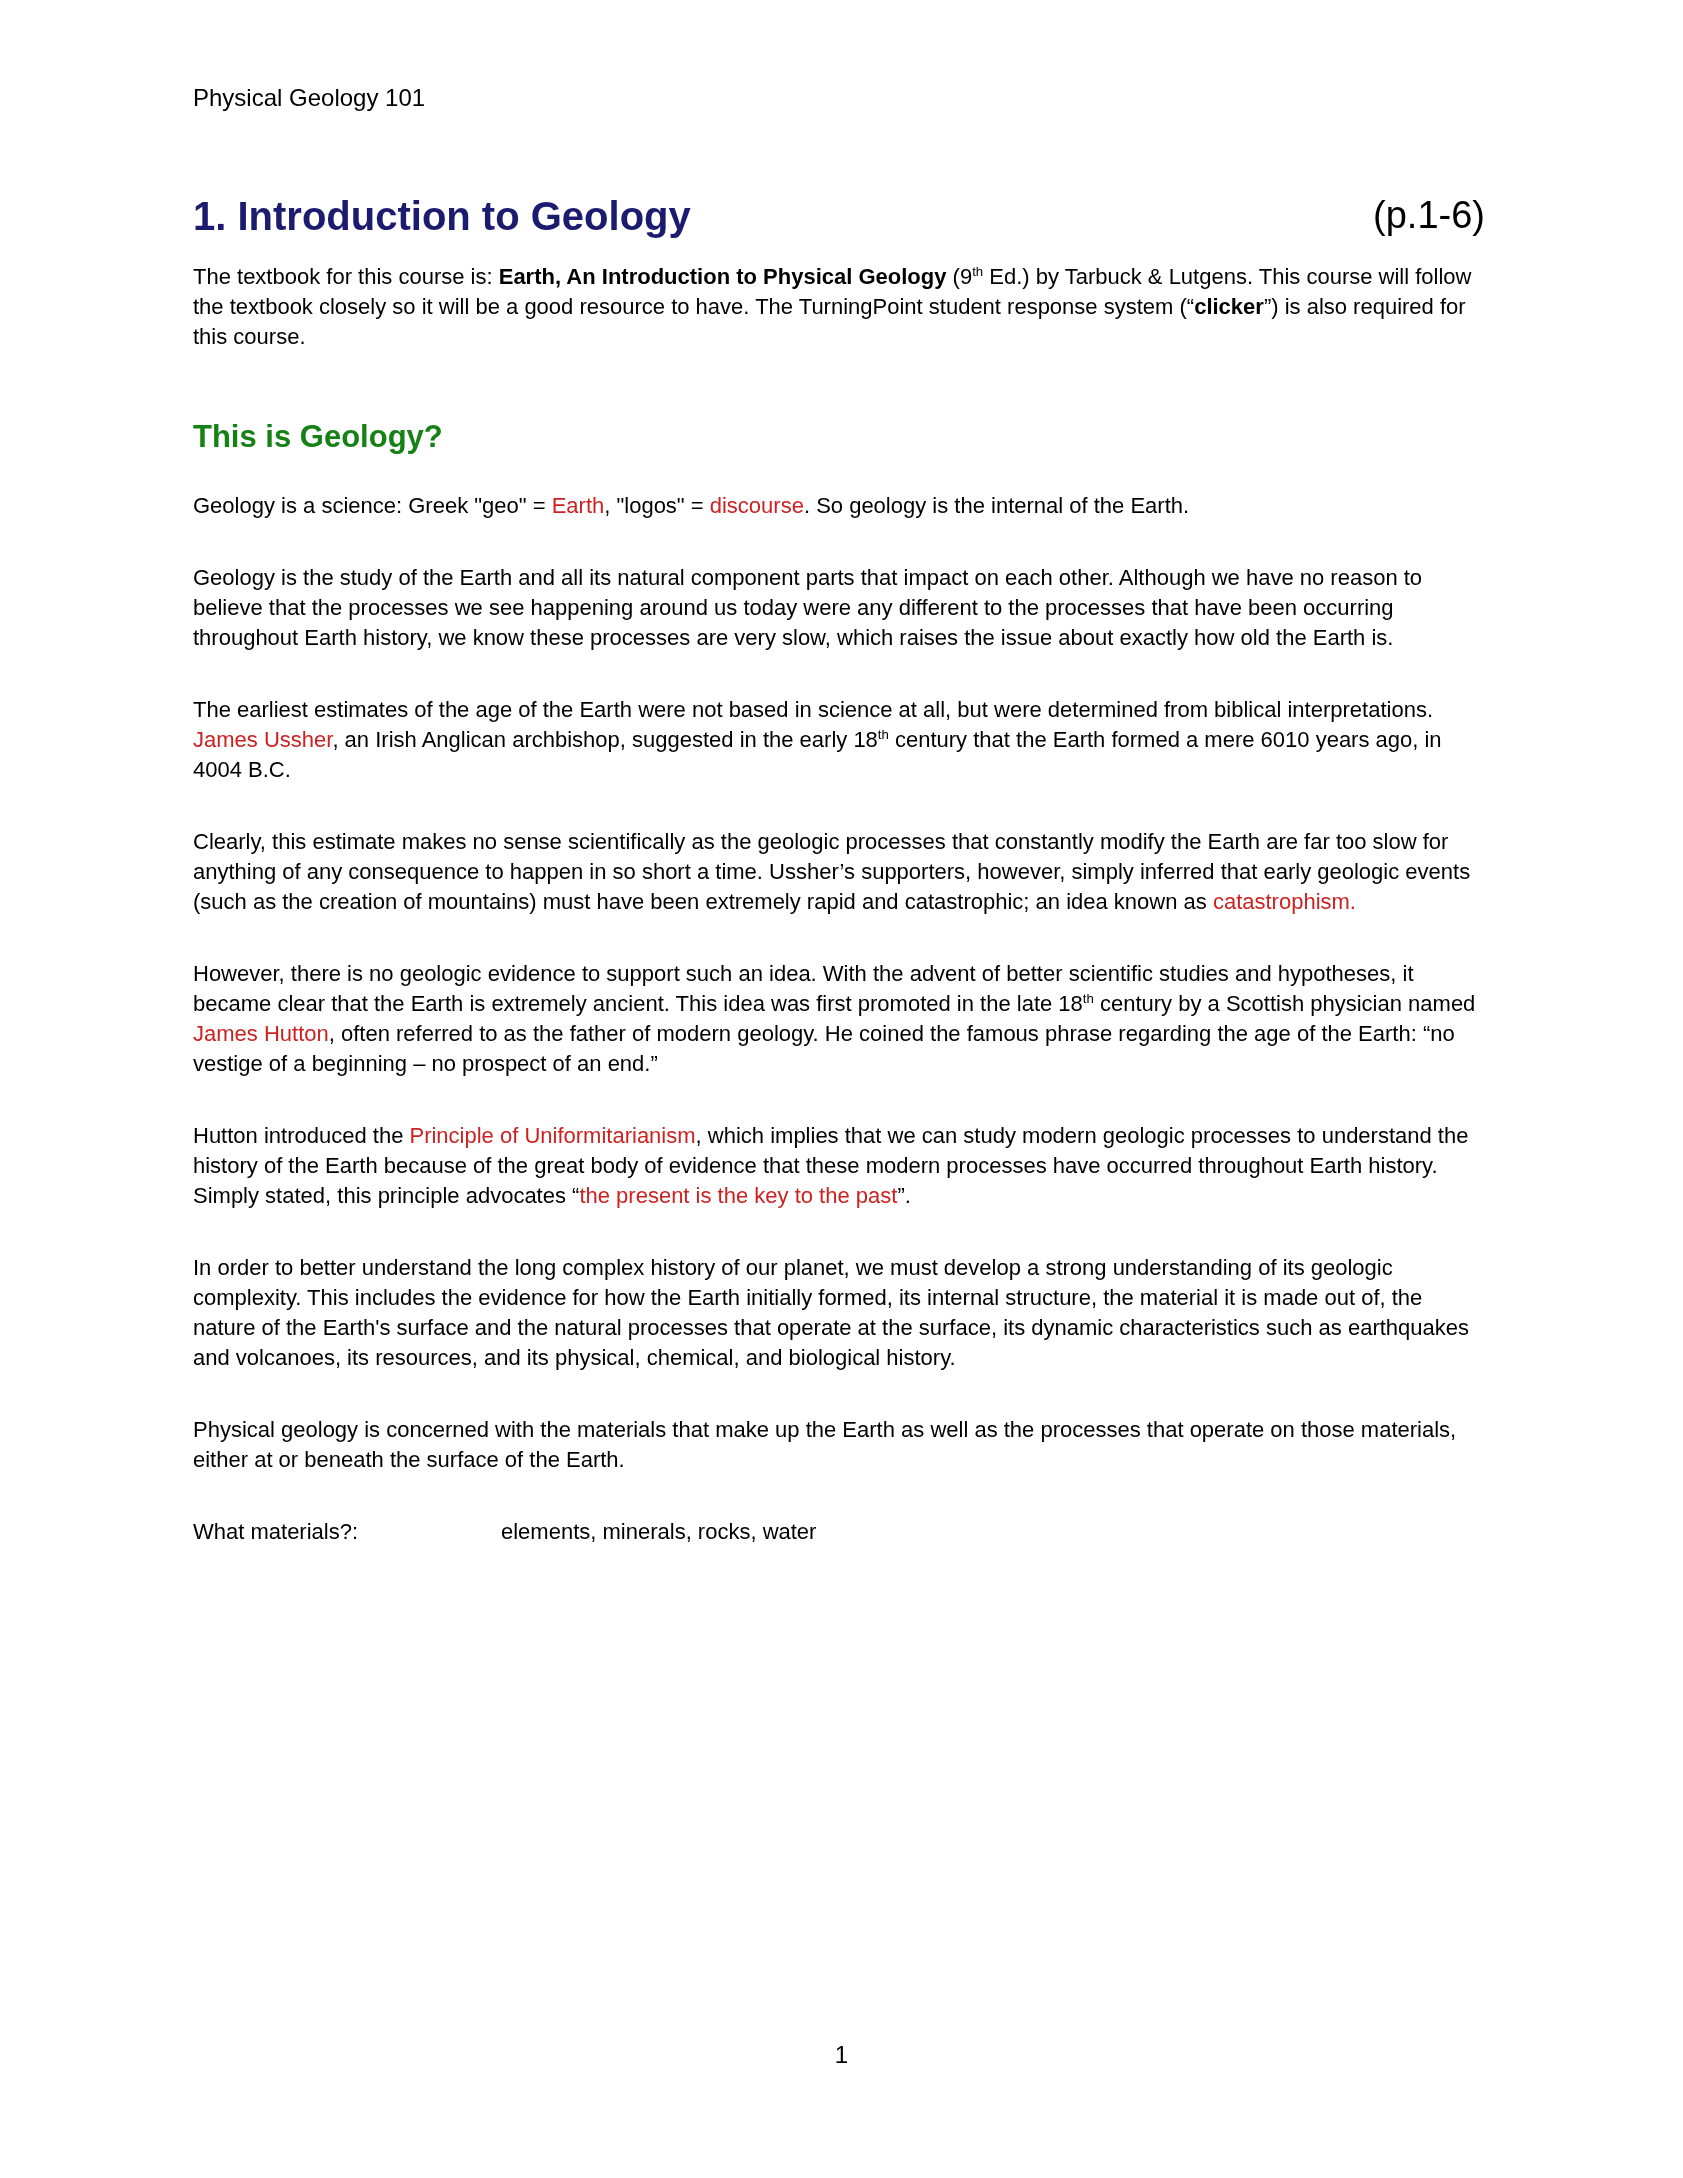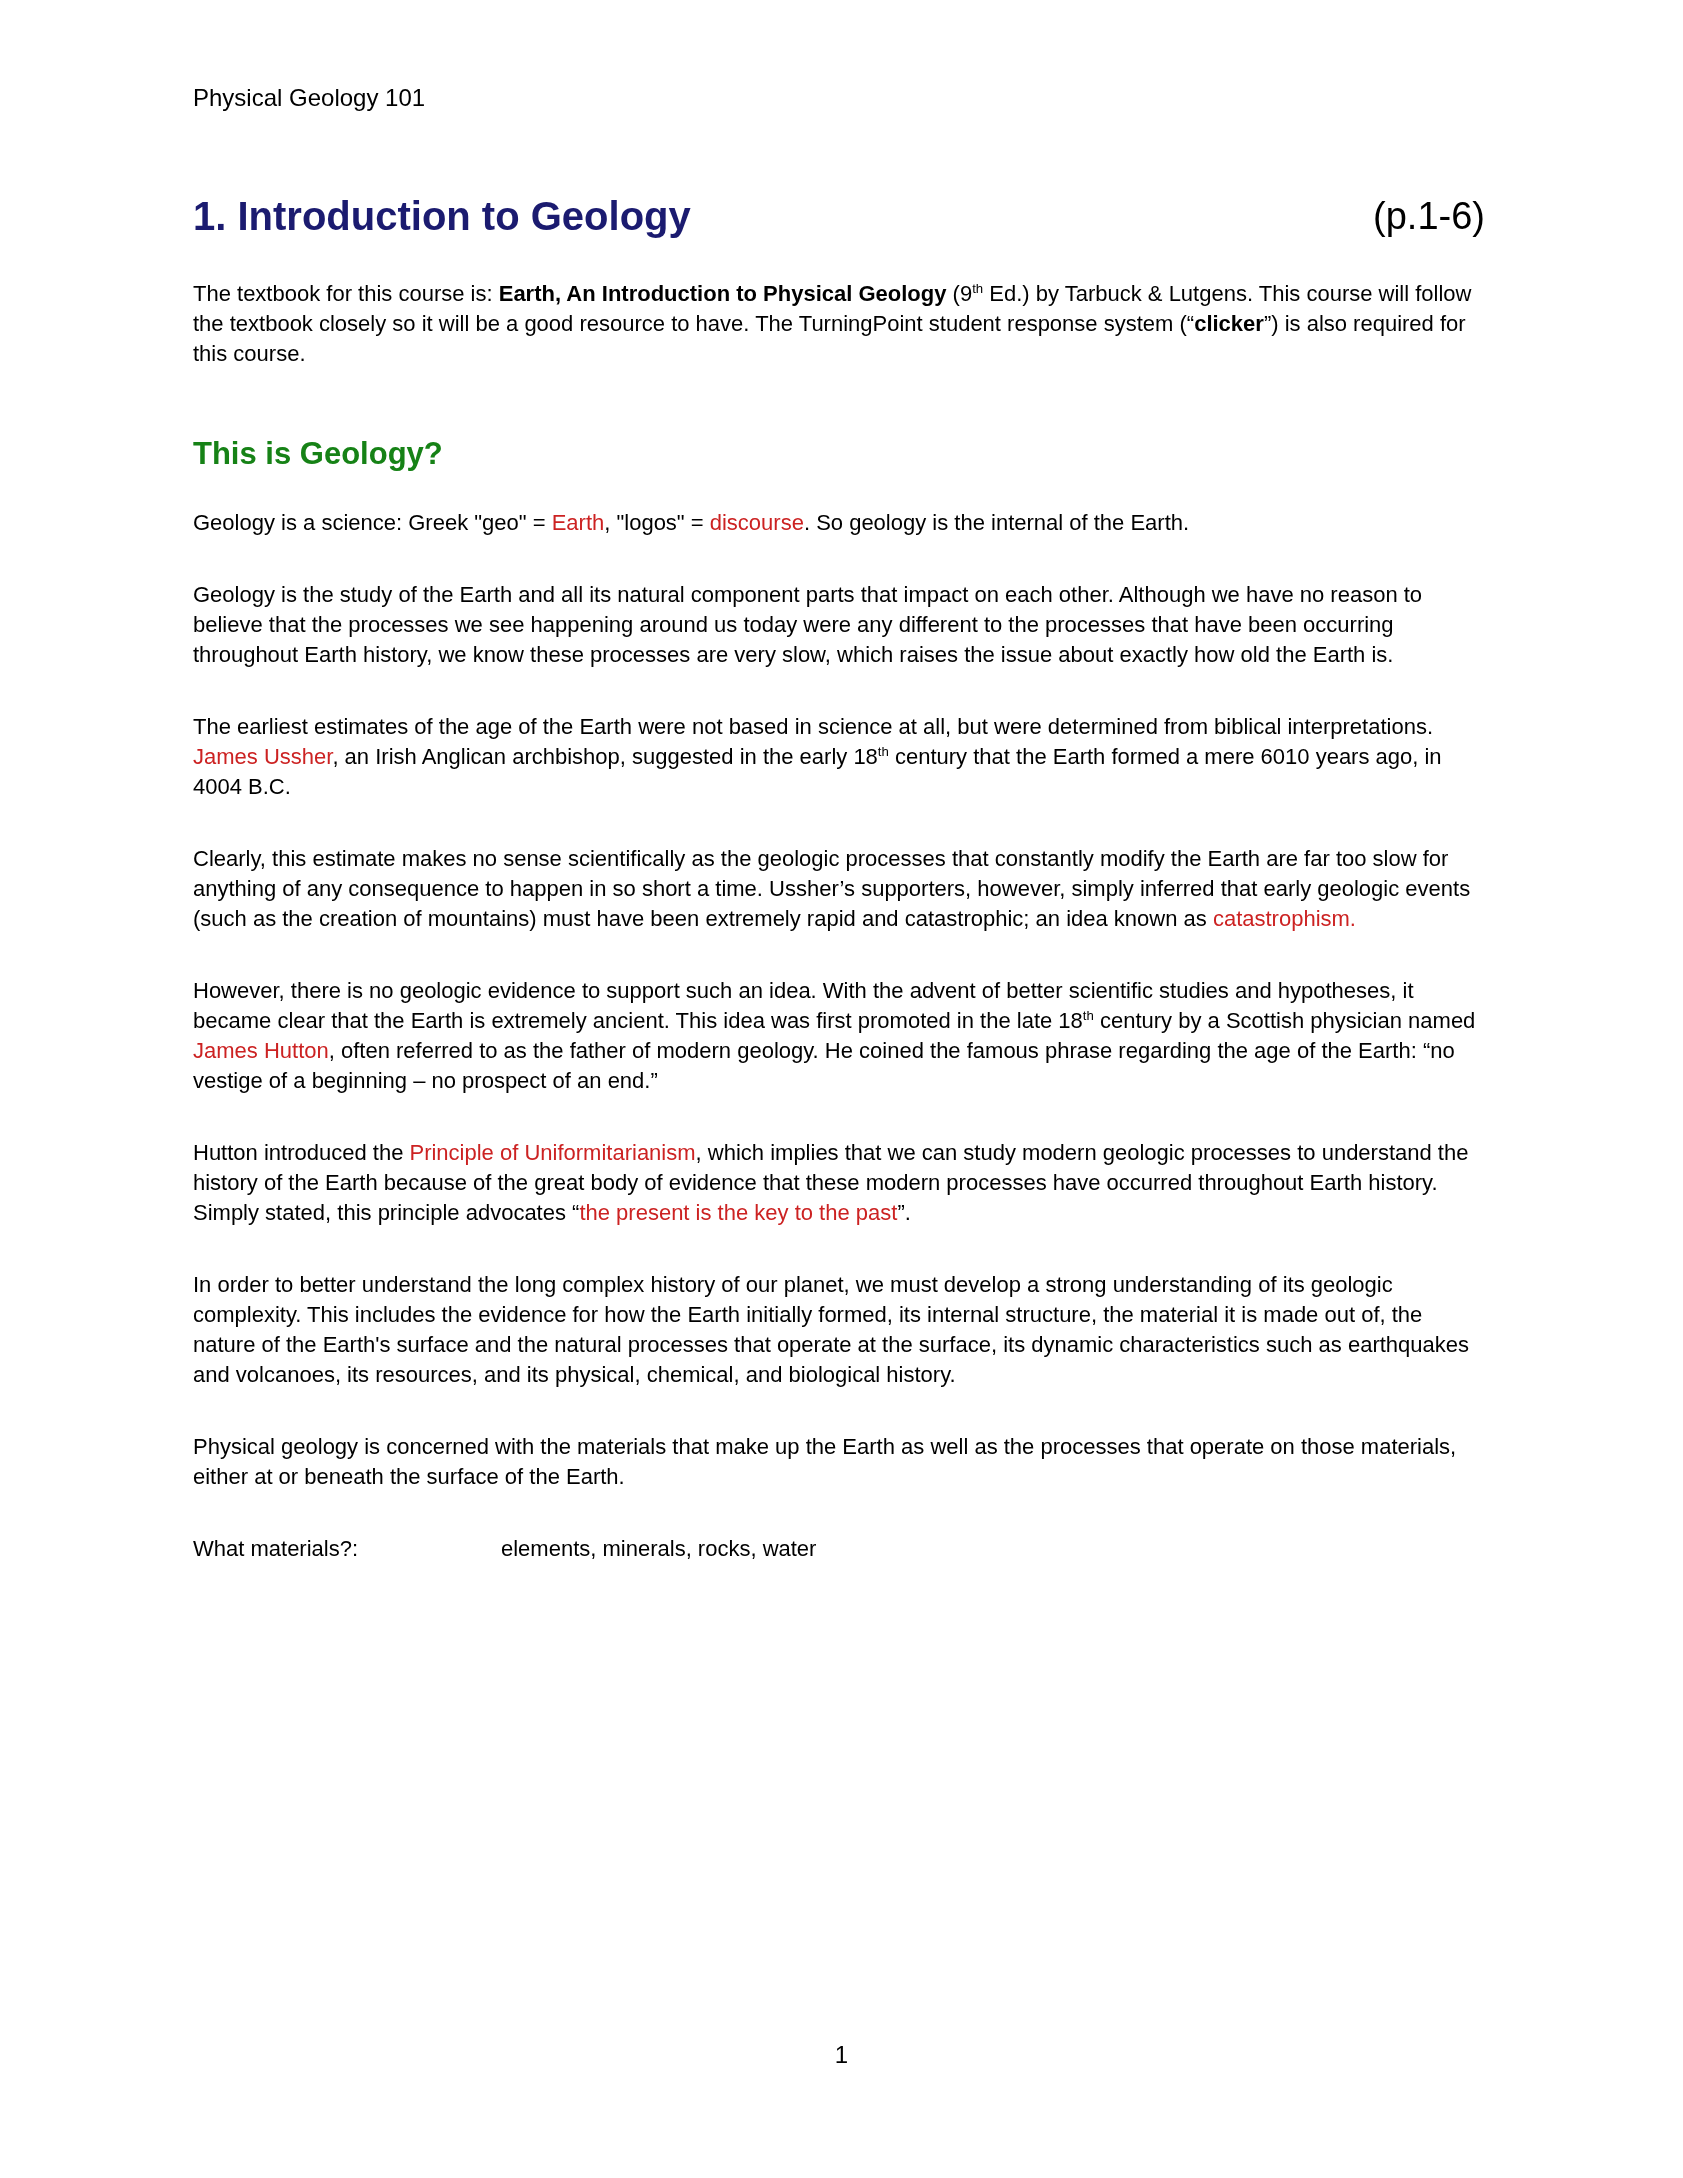--- a/index.html
+++ b/index.html
@@ -9,39 +9,39 @@
     overflow:hidden;
   }
   .page{
     box-sizing:border-box;width:1683px;height:2178px;
     padding:83px 198px 0 193px;position:relative;
   }
   .doc-header{
     text-align:left;font-size:24px;line-height:30px;color:#000;
   }
   .title-row{
-    display:flex;justify-content:space-between;align-items:center;
+    display:flex;justify-content:space-between;align-items:flex-start;
     margin-top:81px;
   }
   .doc-title{
     font-size:40px;font-weight:bold;color:var(--title-color,#1b1b70);
     line-height:44px;letter-spacing:0px;margin:0;
   }
   .page-ref{
     font-size:38px;color:#000;font-weight:normal;
   }
   .doc-body{margin-top:0;}
   .doc-body p{
     font-size:22px;line-height:30px;margin:0 0 42px 0;color:#000;
   }
   .doc-body h2{
     font-size:31px;line-height:36px;font-weight:bold;
     color:var(--heading-color,#168216);margin:67px 0 36px 0;
   }
-  .doc-body p:first-child{margin-top:41px;}
+  .doc-body p:first-child{margin-top:24px;}
   .run-b{font-weight:bold;}
   .run-r{color:var(--accent-red,#cc2222);}
   .run-sup{font-size:60%;vertical-align:super;line-height:0;}
   .tabline .tab-label{display:inline-block;width:308px;}
   .page-number{
     position:absolute;top:2041px;left:0;width:1683px;text-align:center;
     font-size:24px;color:#000;
   }
 </style>
 </head>

